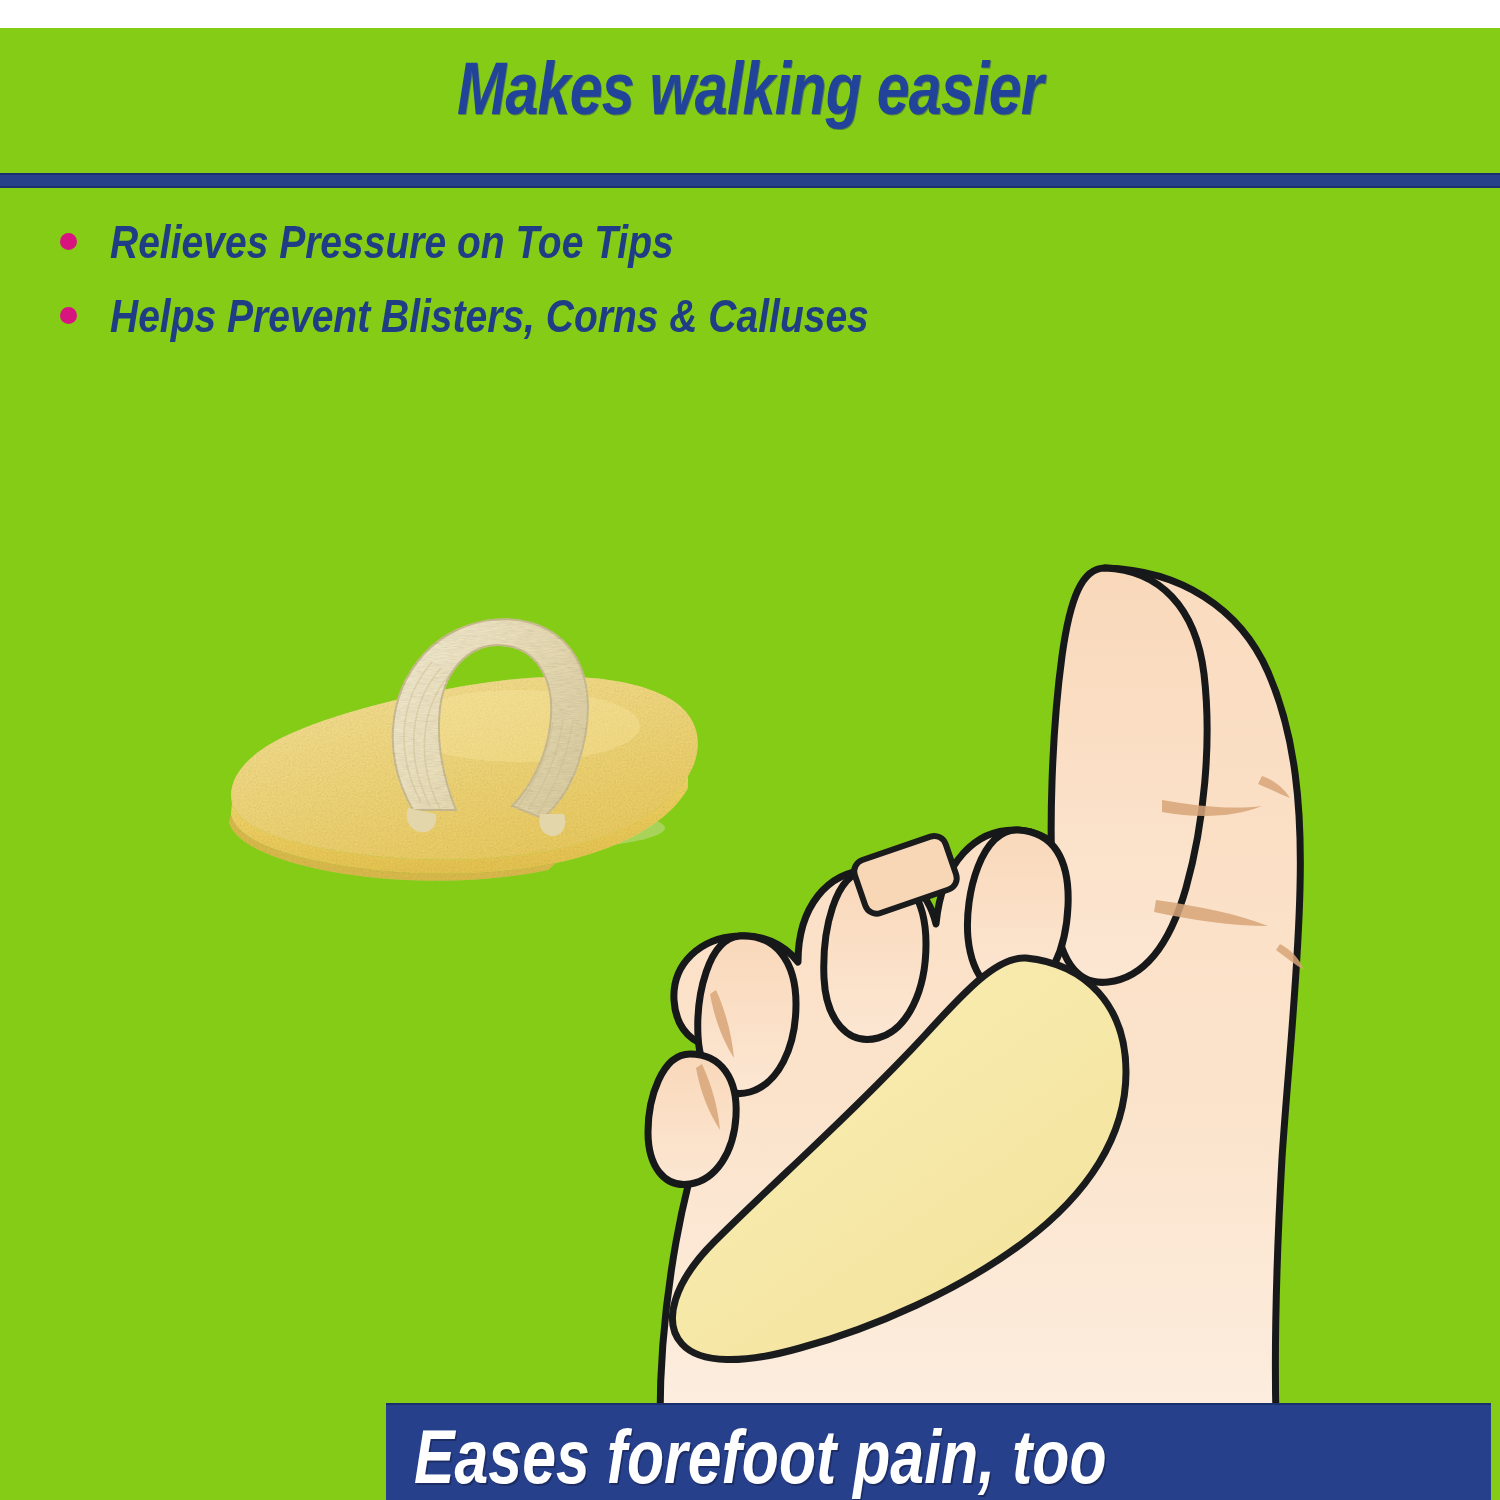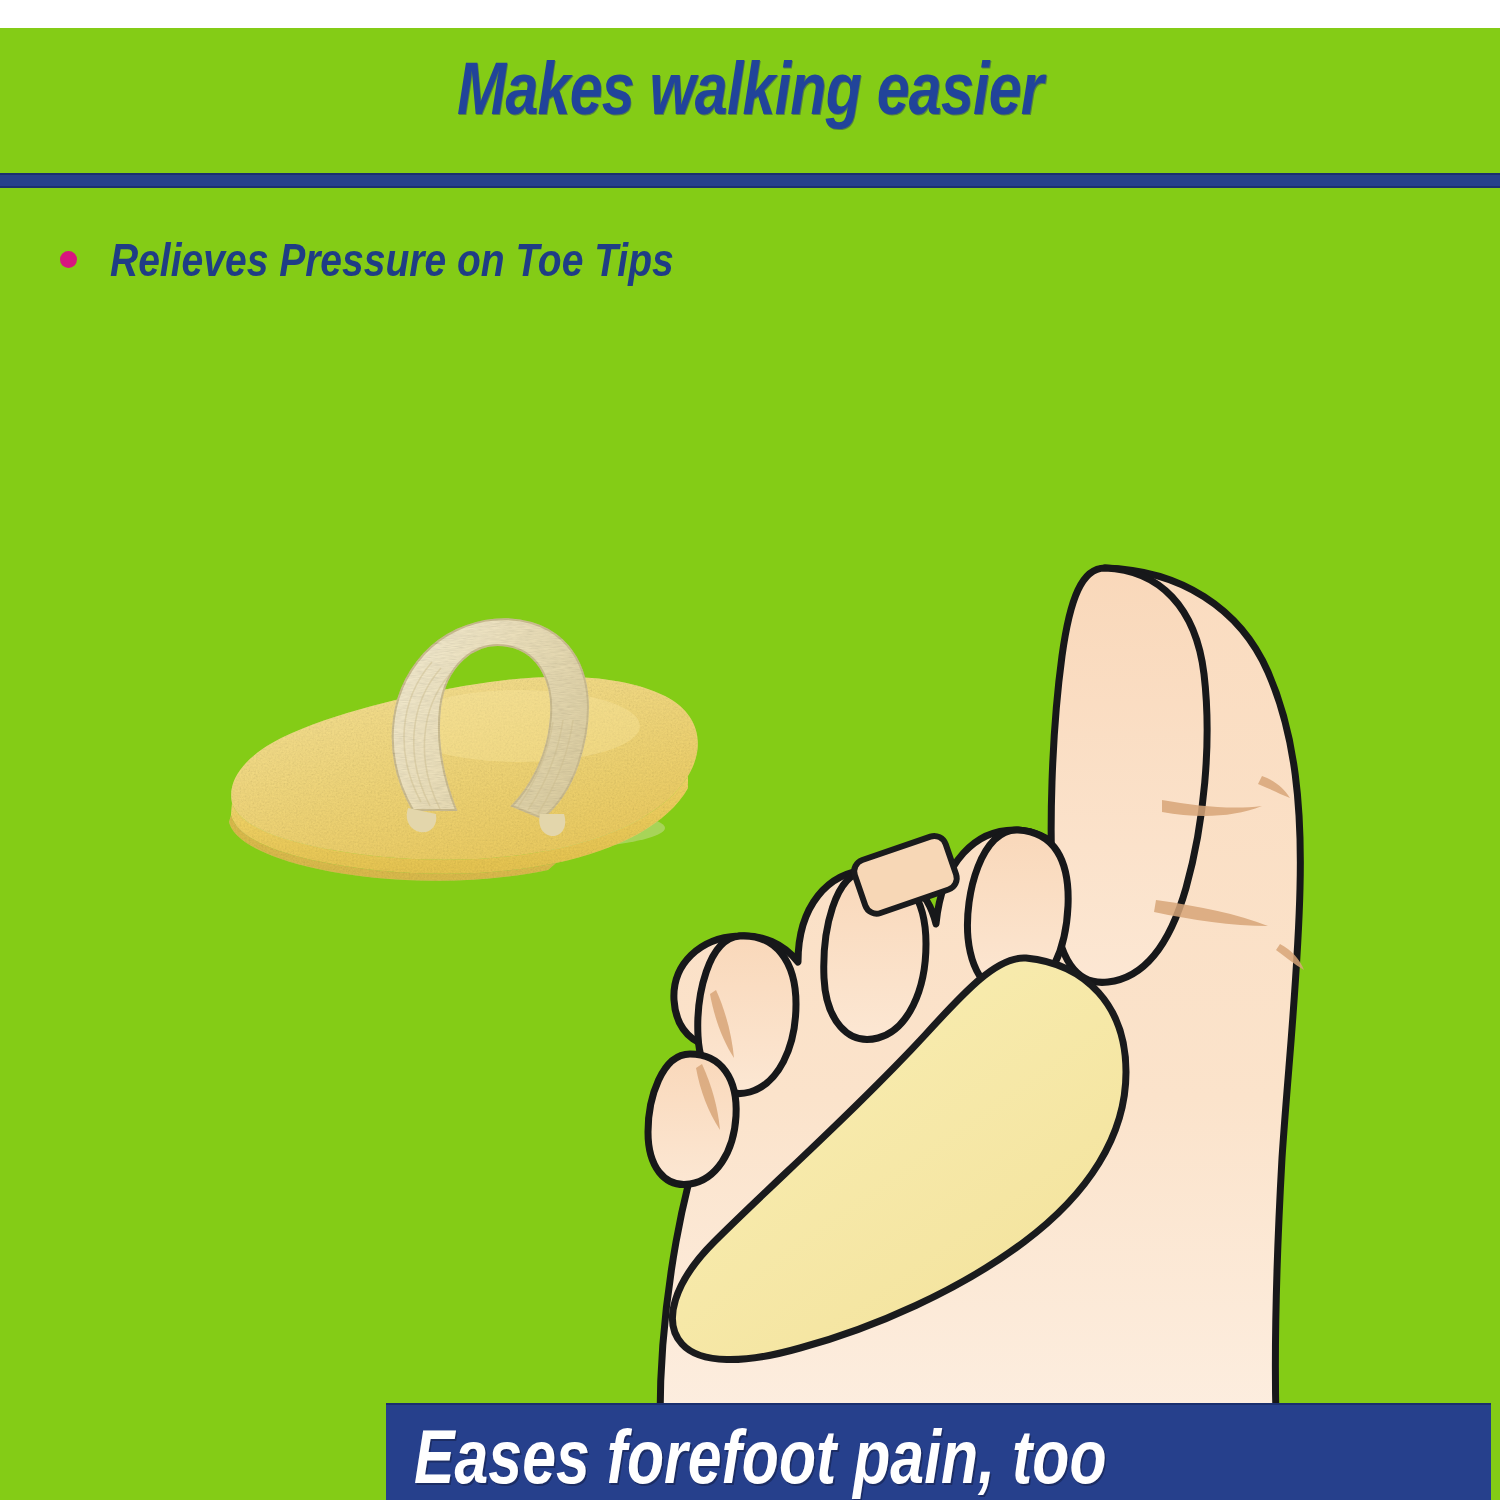--- a/index.html
+++ b/index.html
@@ -46,21 +46,21 @@
     background: #26408c;
     border-top: 2px solid #1b3070;
     border-bottom: 2px solid #1b3070;
     box-sizing: border-box;
   }
 
   
   .bullets {
     position: absolute;
     left: 0;
-    top: 194px;
+    top: 176px;
     width: 1000px;
   }
   .bullet-row {
     position: relative;
     height: 74px;
     display: flex;
     align-items: center;
   }
   .bullet-dot {
     position: absolute;
@@ -133,20 +133,24 @@
   <div class="header-rule"></div>
 
   <div class="bullets">
 
     <div class="bullet-row">
       <span class="bullet-dot"></span>
       <span class="bullet-text">Relieves Pressure on Toe Tips</span>
     </div>
 
 
+    <div class="bullet-row">
+      <span class="bullet-dot"></span>
+      <span class="bullet-text">Helps Prevent Blisters, Corns &amp; Calluses</span>
+    </div>
 
   </div>
 
   <div class="art-stage">
     <svg width="1500" height="1070" viewBox="0 0 1500 1070" xmlns="http://www.w3.org/2000/svg">
       <defs>
         <linearGradient id="skinGrad" x1="0" y1="0" x2="0" y2="1">
           <stop offset="0%" stop-color="#fadcc0"></stop>
           <stop offset="55%" stop-color="#fbe3cb"></stop>
           <stop offset="100%" stop-color="#fdf1e6"></stop>

